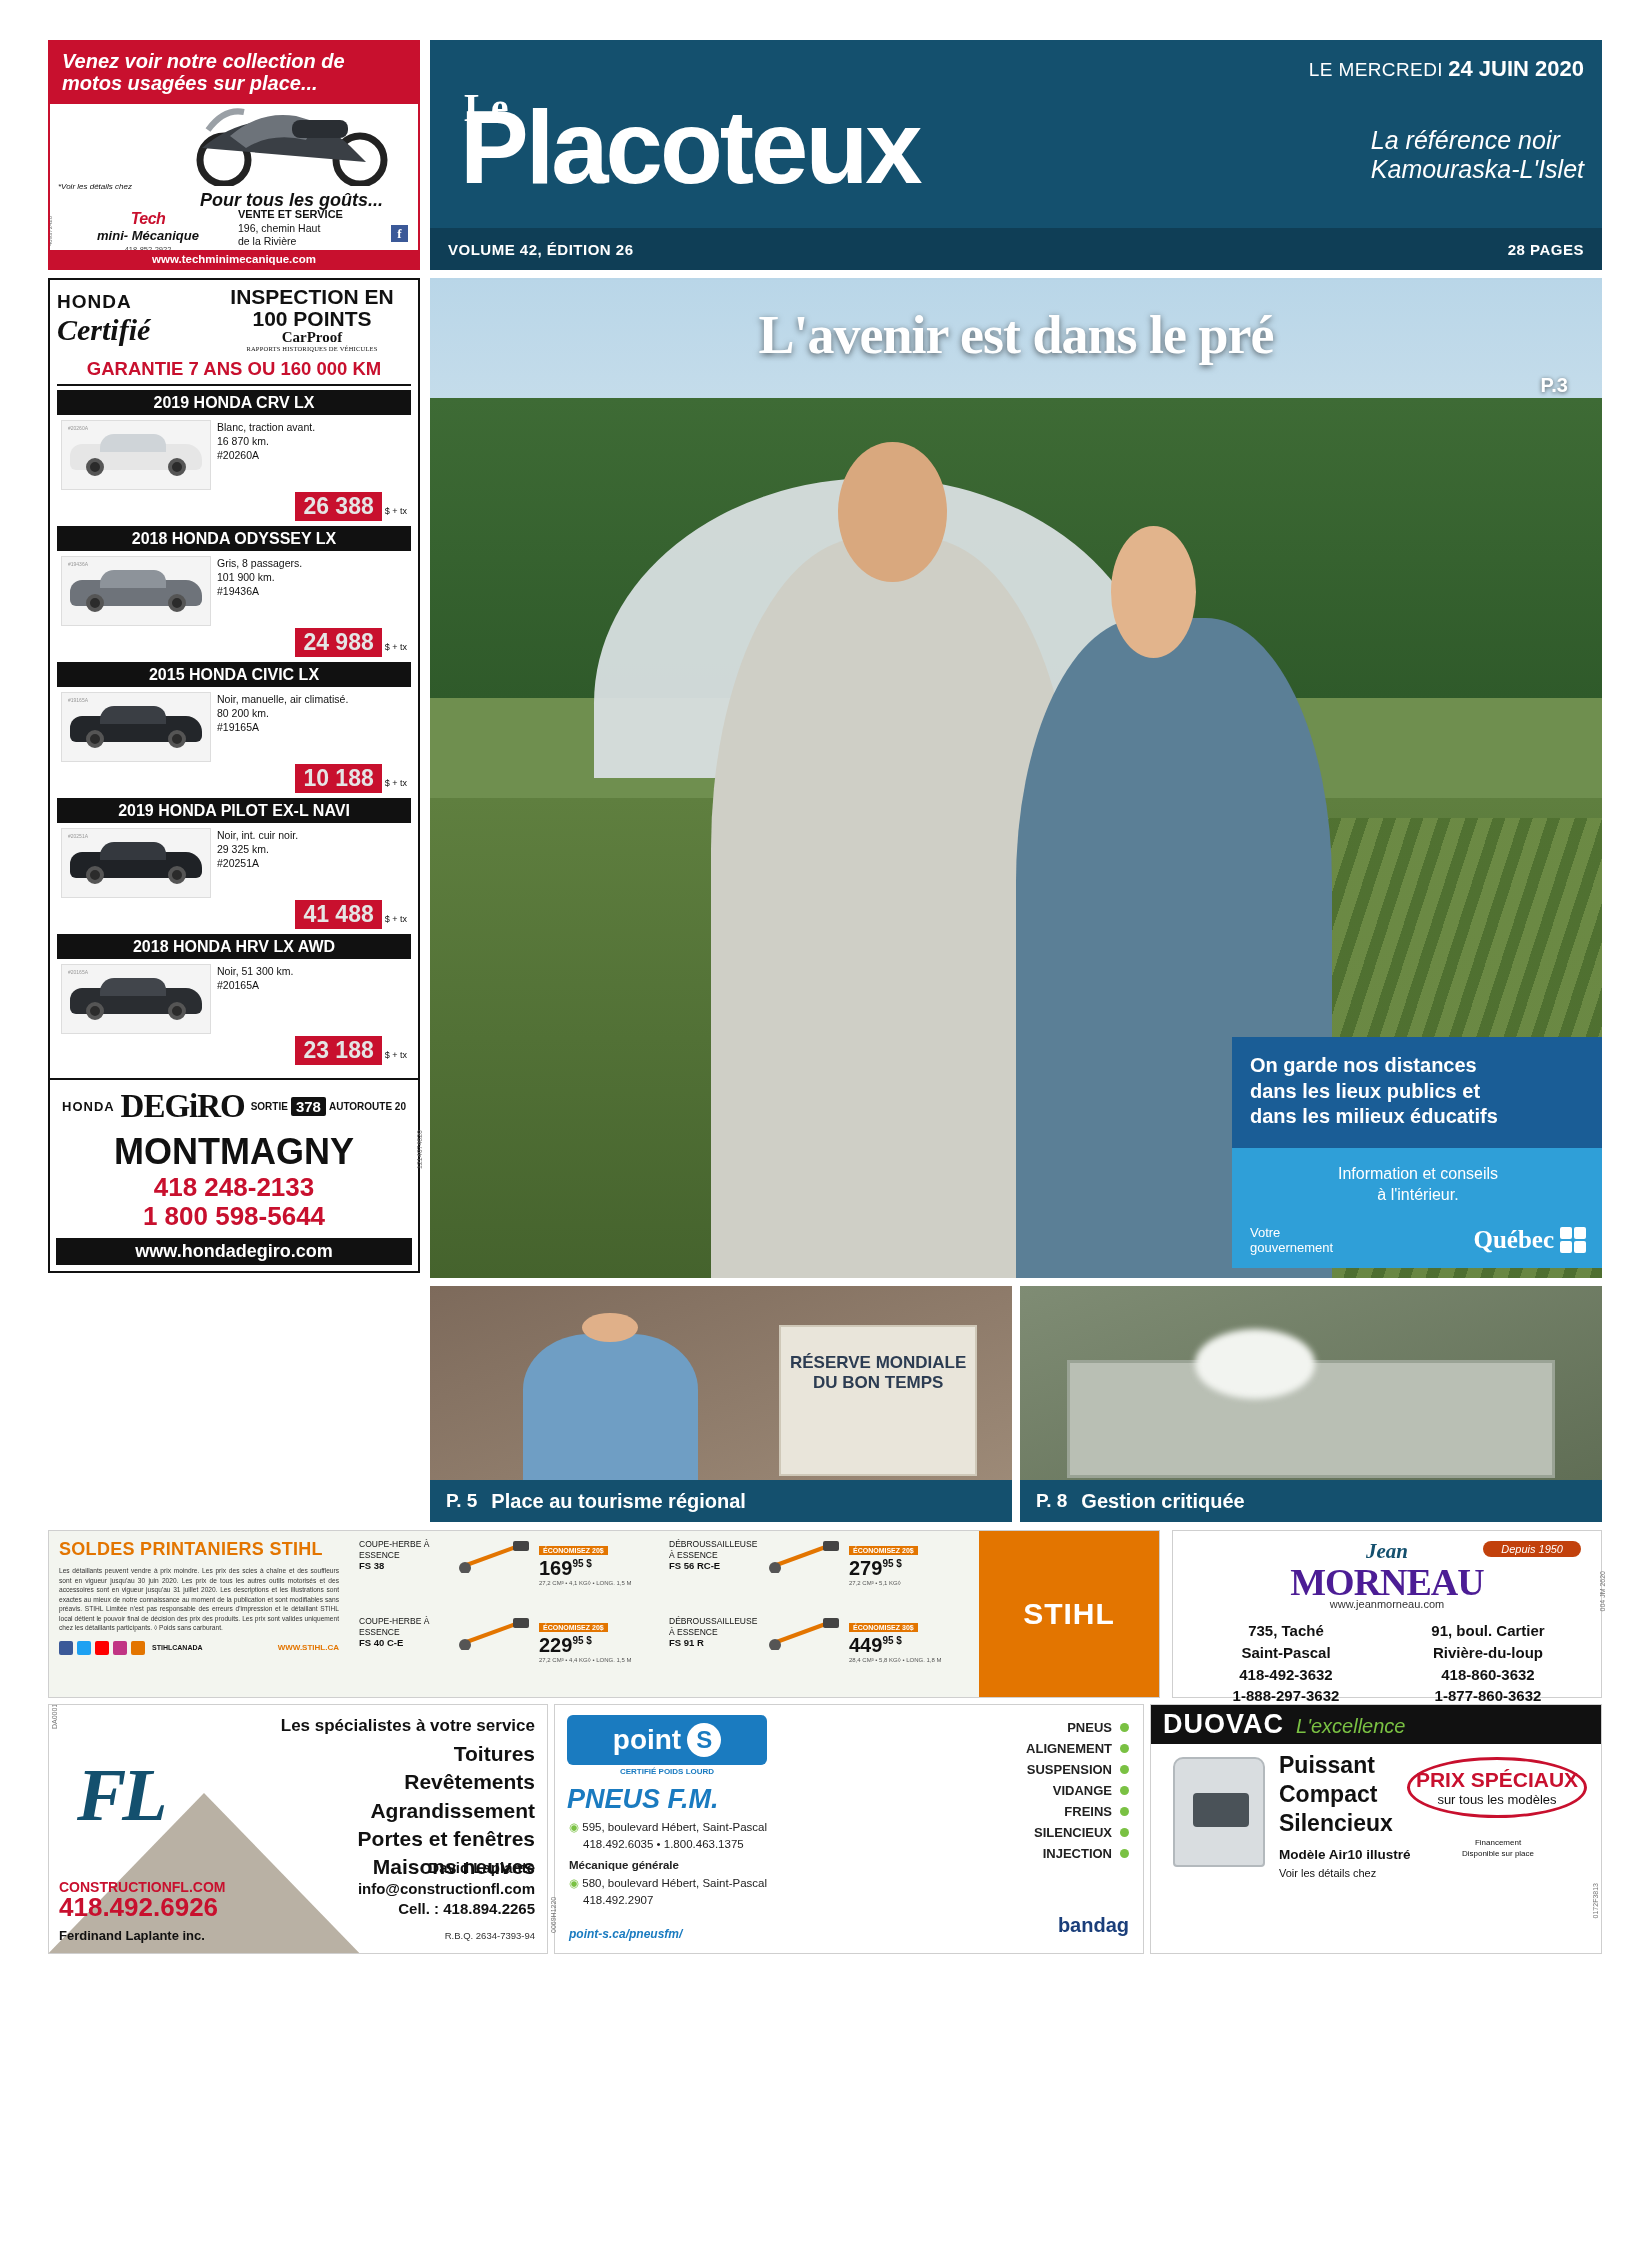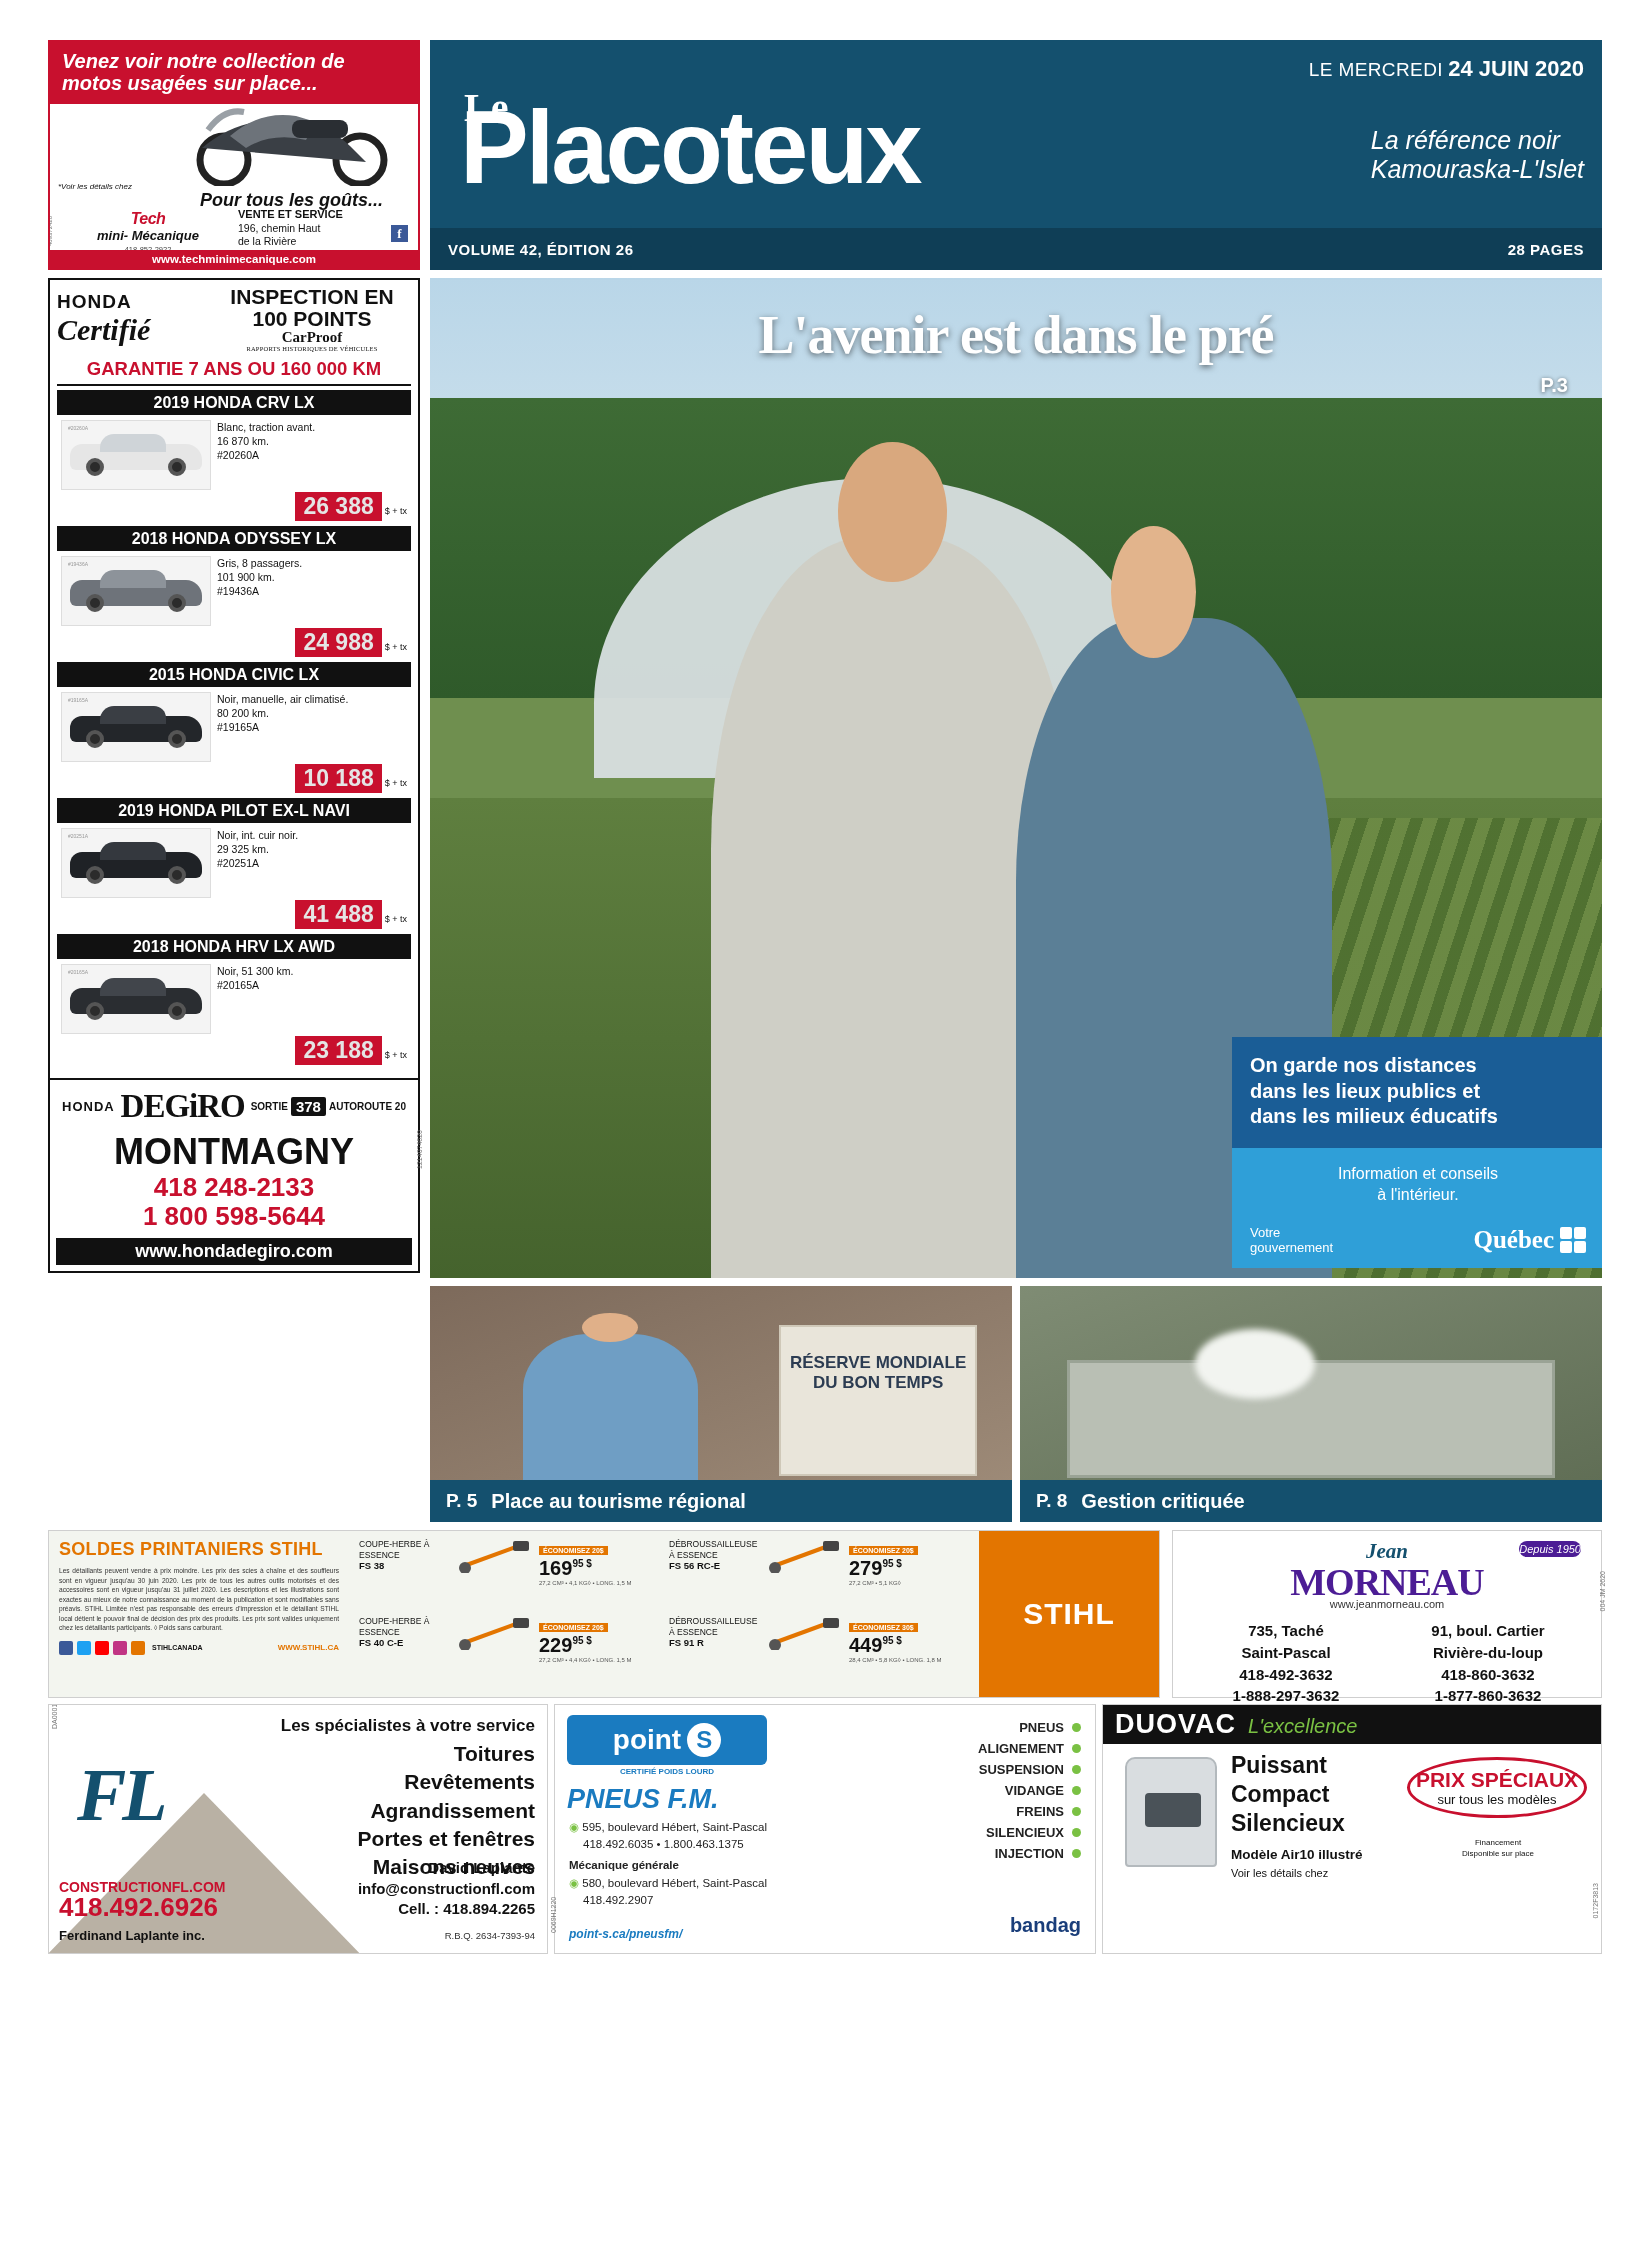--- a/index.html
+++ b/index.html
@@ -162,21 +162,21 @@
   .prod .pr sup { font-size:10px; }
   .prod .sm { font-size:6px; color:#555; }
   .prod .tool { width:76px; height:34px; position:relative; }
   .stihl-logo { width:180px; background:#e37500; color:#fff; display:flex; align-items:center; justify-content:center;
                 font-size:30px; font-weight:bold; letter-spacing:1px; }
 
   .morneau { width:430px; border:1px solid #cfcfcf; background:#fff; position:relative; padding:8px 12px; }
   .mn-logo { text-align:center; }
   .mn-jean { font-size:21px; font-weight:bold; font-style:italic; color:#14506e; font-family:"Liberation Serif",serif;}
   .mn-name { font-size:38px; font-weight:bold; color:#4c1d95; letter-spacing:-1px; font-family:"Liberation Serif",serif; line-height:.95;}
-  .mn-depuis { position:absolute; right:20px; top:10px; background:#4c1d95; color:#fff; font-size:11px; font-style:italic; padding:2px 0; border-radius:10px;}
+  .mn-depuis { position:absolute; right:20px; top:10px; background:#c2410c; color:#fff; font-size:11px; font-style:italic; padding:2px 18px; border-radius:10px;}
   .mn-web { text-align:center; font-size:11px; color:#333; margin-top:-2px;}
   .mn-cols { display:flex; margin-top:10px; font-size:15px; font-weight:bold; line-height:1.45; }
   .mn-cols > div { flex:1; text-align:center; }
   .mn-code { position:absolute; right:2px; top:40px; font-size:7px; color:#777; transform:rotate(-90deg); transform-origin:right top;}
 
   
   .bottom { display:flex; gap:6px; margin-top:6px; height:250px; }
   .fl { width:500px; border:1px solid #cfcfcf; background:#fff; position:relative; overflow:hidden;}
   .fl-roof { position:absolute; left:-10px; bottom:-10px; width:330px; height:170px; background:#b9b1a4;
              clip-path:polygon(0 100%,50% 0,100% 100%); }
@@ -200,21 +200,21 @@
   .pt-fm { font-size:27px; font-weight:bold; color:#1a7bc0; font-style:italic; margin-top:8px;}
   .pt-list { position:absolute; right:14px; top:12px; text-align:right; font-size:13px; font-weight:bold; line-height:1.62; color:#222;}
   .pt-list span { display:inline-block; }
   .pt-dot { display:inline-block; width:9px; height:9px; border-radius:50%; background:#7ac143; margin-left:8px;}
   .pt-addr { position:absolute; left:14px; bottom:44px; font-size:11.5px; line-height:1.5; color:#222;}
   .pt-addr .g { color:#7ac143; }
   .pt-site { position:absolute; left:14px; bottom:12px; font-size:12px; font-weight:bold; color:#1a7bc0; font-style:italic;}
   .pt-bandag { position:absolute; right:14px; bottom:16px; font-size:20px; font-weight:bold; color:#1a3e7a;}
   .pt-code { position:absolute; left:2px; bottom:20px; font-size:7px; color:#777; transform:rotate(-90deg); transform-origin:left bottom;}
 
-  .duovac { width:500px; border:1px solid #cfcfcf; background:#fff; position:relative; }
+  .duovac { width:452px; border:1px solid #cfcfcf; background:#fff; position:relative; }
   .dv-top { background:#111; color:#fff; padding:4px 12px; display:flex; align-items:baseline; gap:12px;}
   .dv-top .b1 { font-size:27px; font-weight:bold; letter-spacing:1px;}
   .dv-top .b2 { font-size:20px; font-style:italic; color:#7ac143;}
   .dv-unit { position:absolute; left:22px; top:52px; width:92px; height:110px; background:#d9dde0; border-radius:10px 10px 4px 4px; border:2px solid #b3b9bd;}
   .dv-unit:after { content:""; position:absolute; left:18px; top:34px; width:56px; height:34px; background:#4a5258; border-radius:4px;}
   .dv-words { position:absolute; left:128px; top:46px; font-size:23px; font-weight:bold; line-height:1.25;}
   .dv-model { position:absolute; left:128px; top:142px; font-size:13.5px; font-weight:bold;}
   .dv-voir { position:absolute; left:128px; top:162px; font-size:11px;}
   .dv-prix { position:absolute; right:14px; top:52px; width:180px; text-align:center; border:3px solid #c8102e;
              border-radius:50%; padding:8px 4px; background:#fff;}

